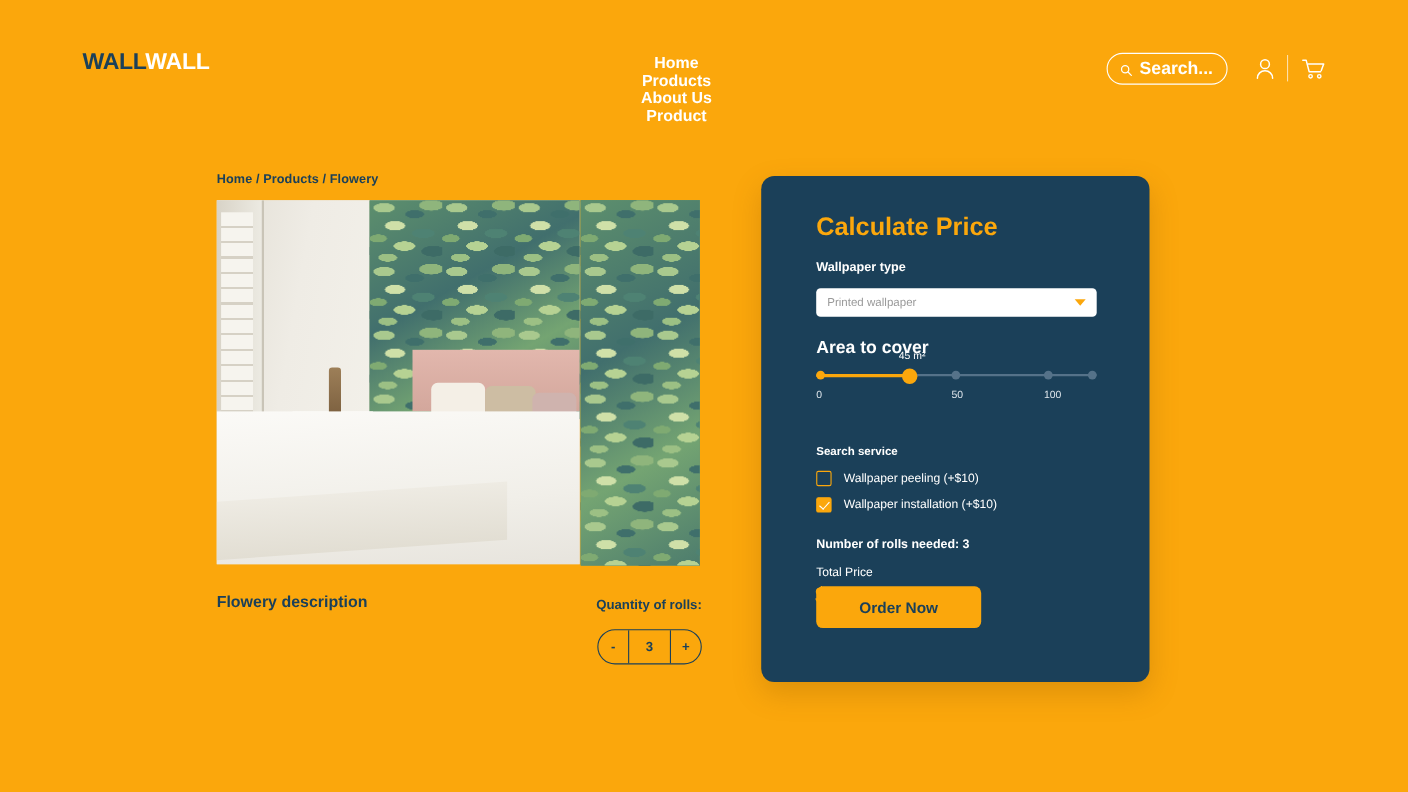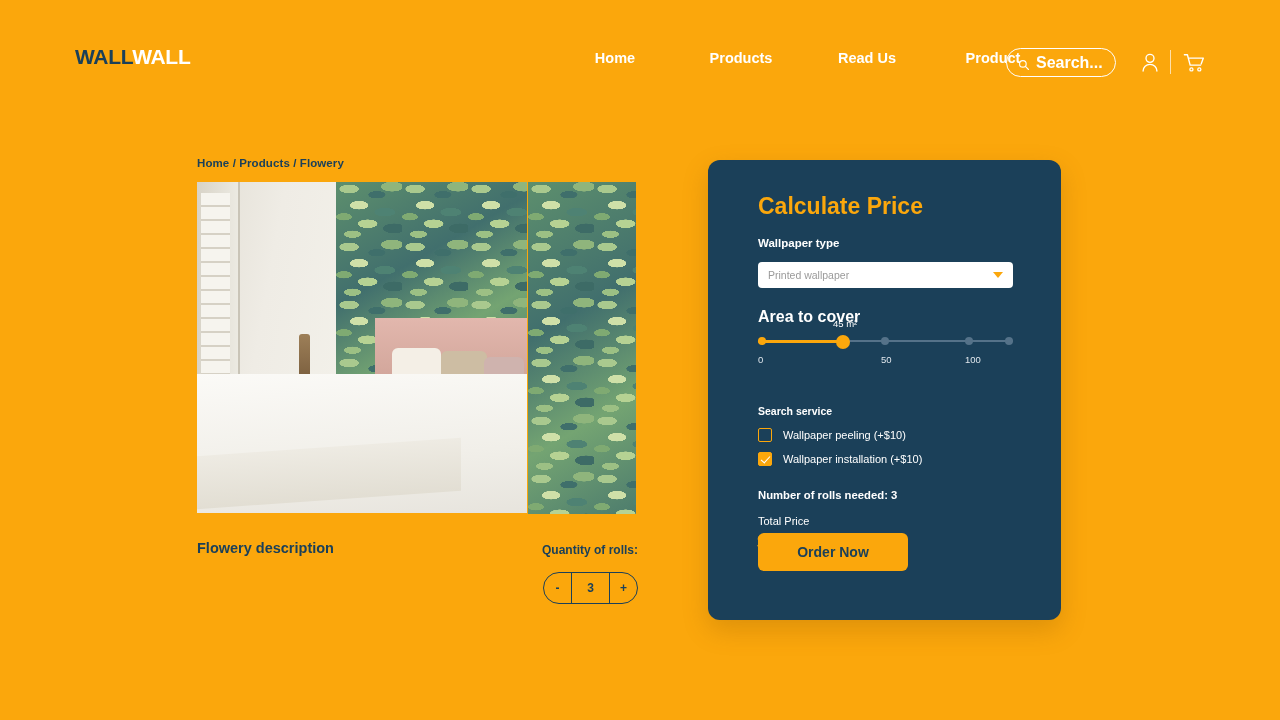--- a/index.html
+++ b/index.html
@@ -13,21 +13,21 @@
 
   
   .header { position: absolute; top: 0; left: 0; width: 1280px; height: 118px; }
   .logo {
     position: absolute; left: 75px; top: 45px;
     font-size: 21px; font-weight: bold; letter-spacing: -0.3px;
   }
   .logo .dark { color: #1b4059; }
   .logo .light { color: #ffffff; }
 
-  .nav { position: absolute; left: 560px; top: 50px; display: flex; gap: 16px; }
+  .nav { position: absolute; left: 560px; top: 50px; display: flex; gap: 0px; flex-direction: column; }
   .nav a {
     color: #ffffff; font-size: 14.5px; font-weight: bold;
     text-decoration: none; display: block; text-align: center;
     width: 110px;
   }
 
   .search-pill {
     position: absolute; left: 1006px; top: 48px;
     width: 110px; height: 29px; border: 1.3px solid #ffffff; border-radius: 15px;
     display: flex; align-items: center; gap: 6px; padding-left: 11px;
@@ -120,21 +120,21 @@
   .stepper > div {
     display: flex; align-items: center; justify-content: center;
     color: #1b4059; font-size: 12px; font-weight: bold;
   }
   .st-minus { width: 28px; border-right: 1.4px solid #1b4059; }
   .st-val   { flex: 1; font-size: 13px; }
   .st-plus  { width: 28px; border-left: 1.4px solid #1b4059; }
 
   
   .calc-card {
-    position: absolute; left: 708px; top: 160px;
+    position: absolute; left: 692px; top: 160px;
     width: 353px; height: 460px;
     background: #1b4059; border-radius: 12px;
     box-shadow: 0 10px 26px rgba(120,70,0,.22);
   }
   .calc-title {
     position: absolute; left: 50px; top: 33px;
     font-size: 23px; font-weight: bold; color: #fba70c;
   }
   .lbl-type {
     position: absolute; left: 50px; top: 77px;
@@ -188,21 +188,21 @@
 
   <div class="header">
 
     <div class="logo">
       <span class="dark">WALL</span><span class="light">WALL</span>
     </div>
 
     <nav class="nav">
       <a href="#">Home</a>
       <a href="#">Products</a>
-      <a href="#">Read Us</a>
+      <a href="#">About Us</a>
       <a href="#">Product</a>
     </nav>
 
     <div class="search-pill">
       <span class="sicon">
         <svg viewBox="0 0 16 16" width="12" height="12">
             <circle cx="6.5" cy="6.5" r="4.4" fill="none" stroke="#fff" stroke-width="1.5"></circle>
             <line x1="9.9" y1="9.9" x2="14" y2="14" stroke="#fff" stroke-width="1.5" stroke-linecap="round"></line>
           </svg>
       </span>

